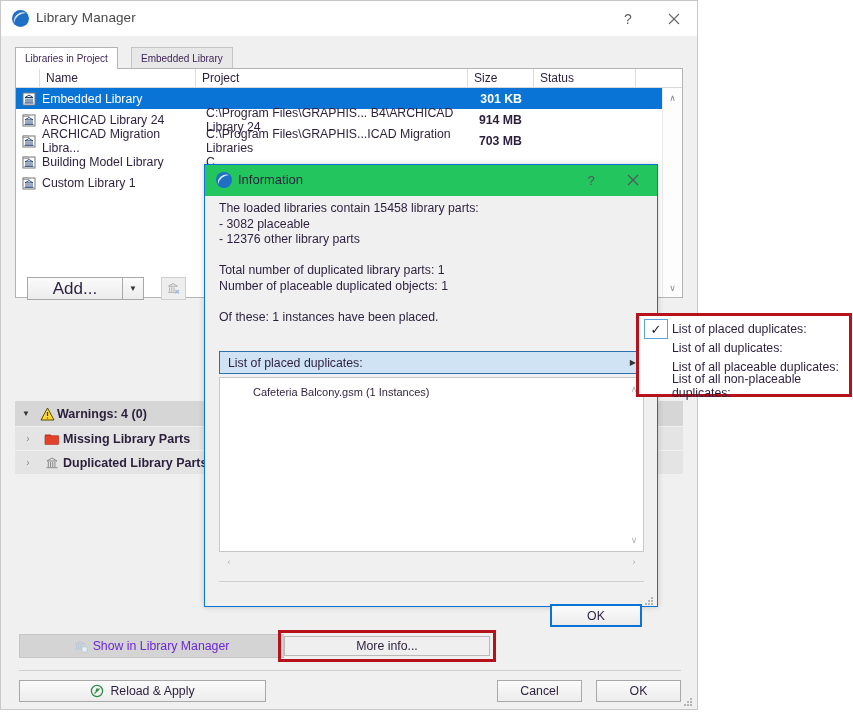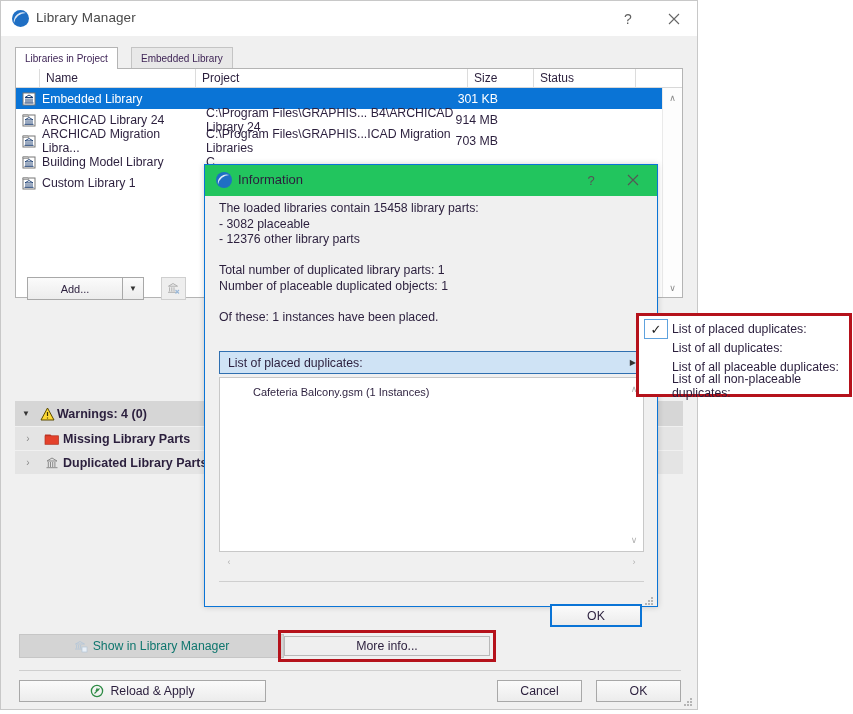--- a/index.html
+++ b/index.html
@@ -88,21 +88,21 @@
   #tbody{position:absolute;left:0;top:19px;right:20px;bottom:0;overflow:hidden;}
   .trow{
     position:relative;height:21px;display:flex;align-items:center;
     font-size:12.3px;color:#2b1f3d;
   }
   .trow.sel{background:#0a74d6;color:#ffffff;}
   .cell{position:absolute;top:0;height:21px;display:flex;align-items:center;box-sizing:border-box;}
   .c-icon{left:3px;width:20px;justify-content:center;}
   .c-name{left:24px;width:160px;padding-left:2px;}
   .c-loc{left:190px;width:262px;}
-  .c-size{left:428px;width:60px;justify-content:flex-end;padding-right:6px;}
+  .c-size{left:452px;width:60px;justify-content:flex-end;padding-right:6px;font-weight:bold;}
   .c-status{left:518px;width:100px;}
 
   
   #tvscroll{
     position:absolute;right:0;top:19px;width:19px;bottom:0;
     background:#fdfdfd;border-left:1px solid #eaeaea;
   }
   .sb-arrow{
     position:absolute;left:0;width:19px;height:19px;
     display:flex;align-items:center;justify-content:center;color:#8a8a8a;font-size:9px;
@@ -110,21 +110,21 @@
   #tvs-up{top:0;}
   #tvs-down{bottom:0;}
 
   
   #addbar{position:absolute;left:14px;top:276px;width:668px;height:26px;}
   #btn-add{
     position:absolute;left:12px;top:0;width:95px;height:23px;
     background:linear-gradient(#fbfbfb,#ececec);
     border:1px solid #a8a8a8;border-right:none;
     display:flex;align-items:center;justify-content:center;
-    font-size:11px;color:#2b1f3d;box-sizing:border-box;
+    font-size:17px;color:#2b1f3d;box-sizing:border-box;
   }
   #btn-add-arrow{
     position:absolute;left:107px;top:0;width:22px;height:23px;
     background:linear-gradient(#fbfbfb,#ececec);
     border:1px solid #a8a8a8;
     display:flex;align-items:center;justify-content:center;
     color:#333;font-size:8px;box-sizing:border-box;
   }
   #btn-remove{
     position:absolute;left:146px;top:0;width:25px;height:23px;
@@ -151,21 +151,21 @@
   .wr-caret{width:26px;text-align:center;color:#8a8a8a;font-size:10px;}
   .wr-icon{width:22px;display:flex;align-items:center;justify-content:center;}
   .wr-label{font-size:12.5px;color:#2b1f3d;font-weight:bold;}
 
   
   #btnbar{position:absolute;left:0;top:630px;width:698px;height:36px;}
   #btn-showinlib{
     position:absolute;left:18px;top:3px;width:265px;height:24px;
     background:#d4d4d4;border:1px solid #c6c6c6;
     display:flex;align-items:center;justify-content:center;
-    font-size:12.3px;color:#0f766e;box-sizing:border-box;
+    font-size:12.3px;color:#6d28d9;box-sizing:border-box;
   }
   #moreinfo-wrap{
     position:absolute;left:277px;top:-1px;width:218px;height:32px;
     border:3px solid #b5121b;box-sizing:border-box;
   }
   #btn-moreinfo{
     position:absolute;left:3px;top:3px;width:206px;height:20px;
     background:#efefef;border:1px solid #b9b9b9;
     display:flex;align-items:center;justify-content:center;
     font-size:12.3px;color:#2b1f3d;box-sizing:border-box;

